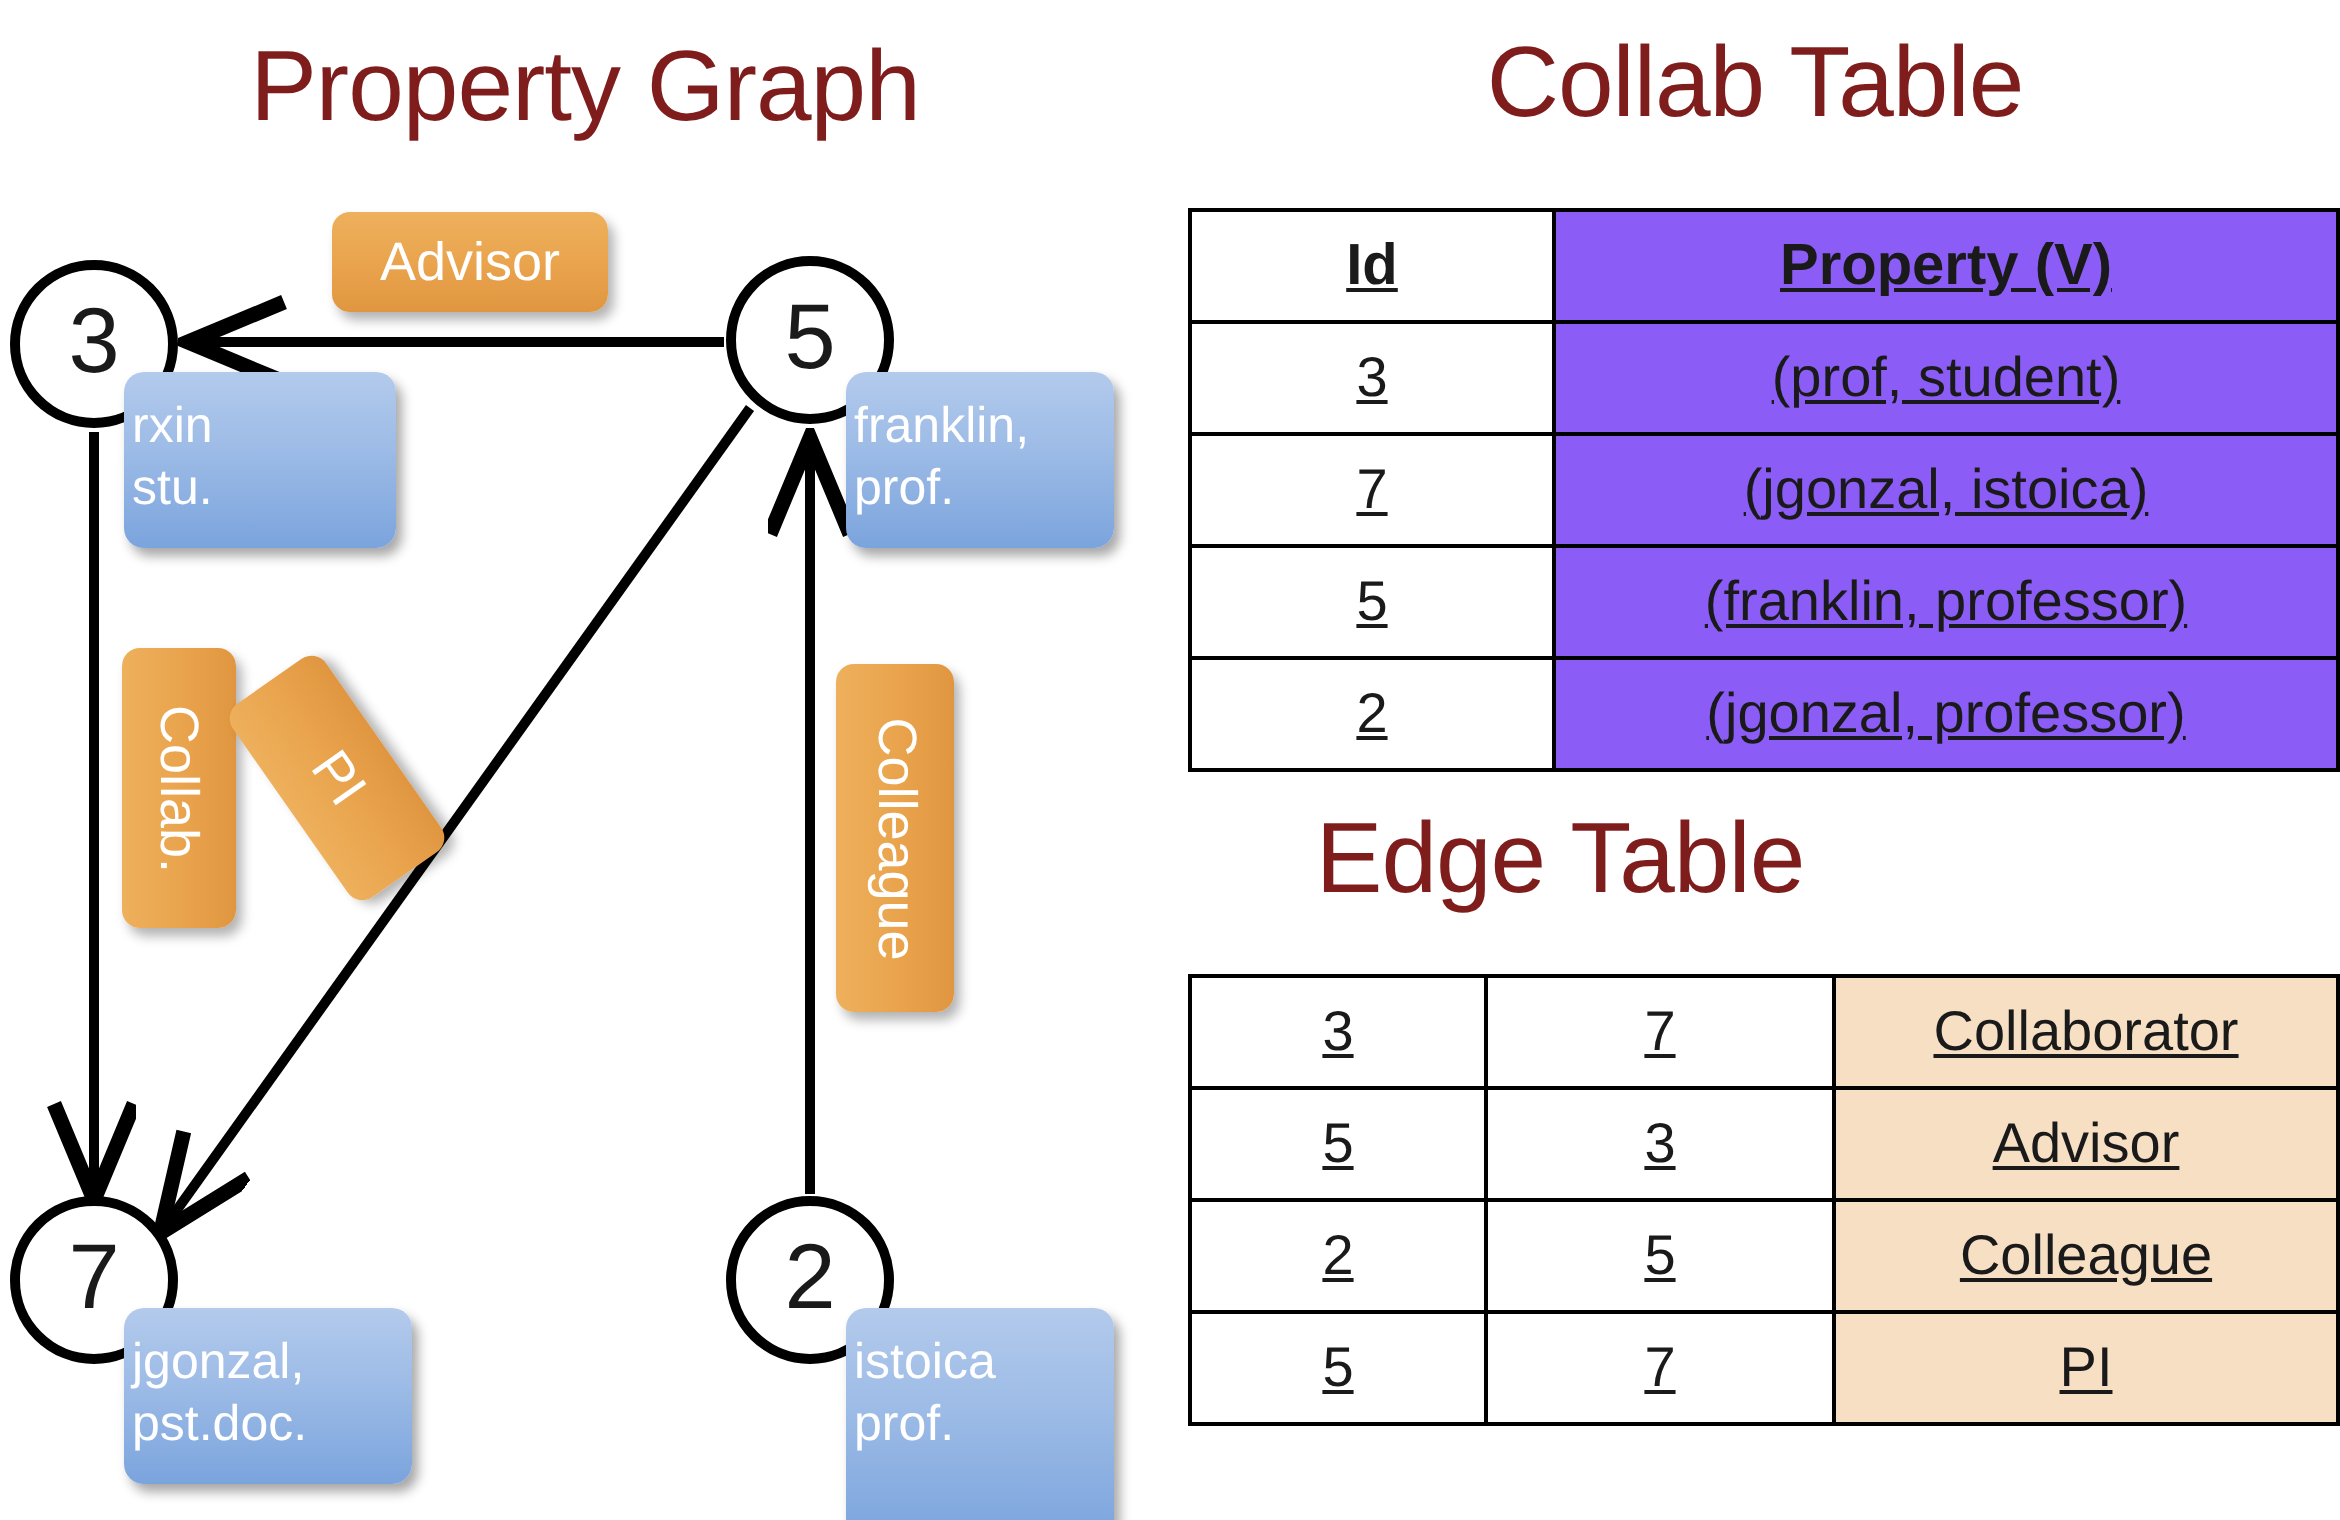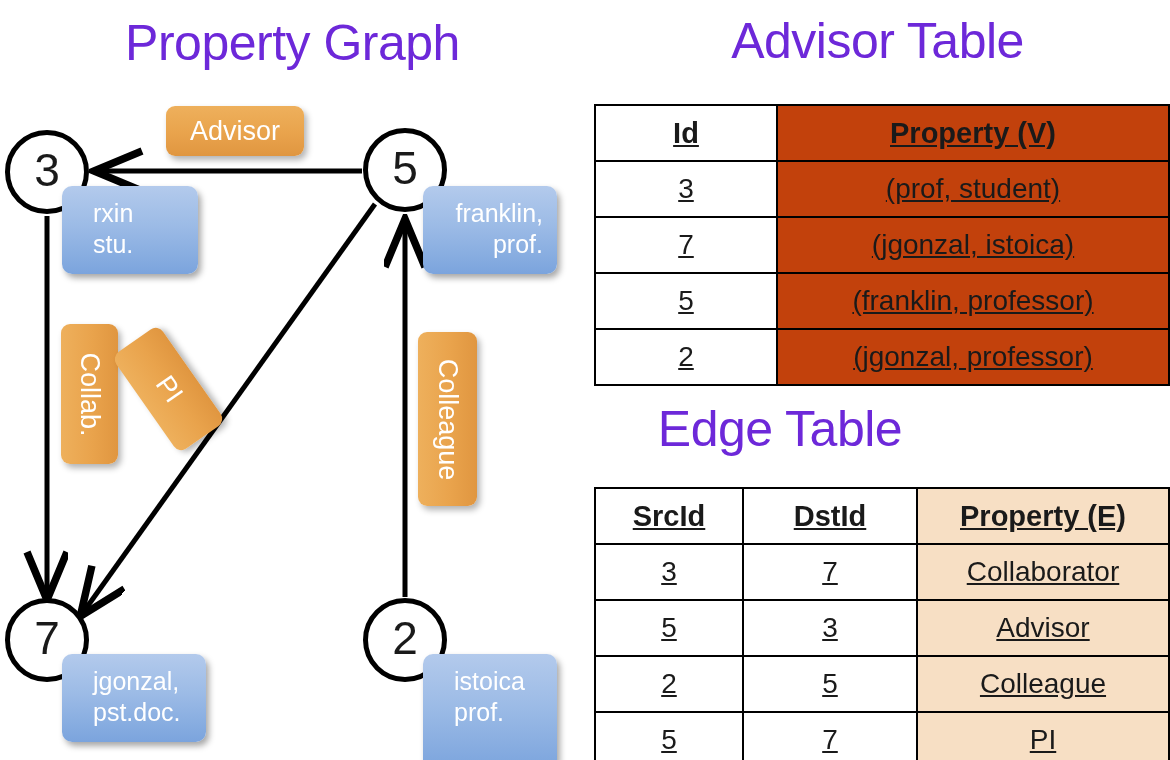--- a/index.html
+++ b/index.html
@@ -14,21 +14,21 @@
     font-family: "Liberation Sans", sans-serif;
     color: #000000;
   }
 
   
   .big-title {
     position: absolute;
     font-weight: 400;
     font-size: 50px;
     letter-spacing: -0.5px;
-    color: #6d28d9;
+    color: #7f1d1d;
     white-space: nowrap;
     text-align: center;
   }
   #title-property-graph { left: 0; top: 14px; width: 585px; }
   #title-vertex-table   { left: 585px; top: 12px; width: 585px; }
   #title-edge-table     { left: 570px; top: 400px; width: 420px; }
 
   
   #graph-panel {
     position: absolute; left: 0; top: 0;
@@ -57,25 +57,25 @@
 
   
   .prop-box {
     position: absolute;
     border-radius: 10px;
     background: linear-gradient(to bottom, #b3caec 0%, #9cbbe6 45%, #7ba4dd 100%);
     box-shadow: 3px 4px 6px rgba(0,0,0,0.35);
     color: #ffffff;
     font-size: 25px;
     line-height: 1.22;
-    padding: 12px 14px 10px 31px;
+    padding: 12px 14px 10px 4px;
     z-index: 5;
   }
   #prop-rxin     { left: 62px;  top: 186px; width: 136px; height: 88px; }
-  #prop-franklin { left: 423px; top: 186px; width: 134px; height: 88px; text-align: right; }
+  #prop-franklin { left: 423px; top: 186px; width: 134px; height: 88px; }
   #prop-jgonzal  { left: 62px;  top: 654px; width: 144px; height: 88px; }
   #prop-istoica  { left: 423px; top: 654px; width: 134px; height: 116px; }
 
   
   .edge-label {
     position: absolute;
     border-radius: 9px;
     background: linear-gradient(to right, #eeb05c 0%, #e9a34c 55%, #e09640 100%);
     box-shadow: 3px 4px 6px rgba(0,0,0,0.30);
     color: #ffffff;
@@ -121,36 +121,36 @@
   .data-table .hdr {
     font-weight: 700;
     font-size: 29px;
   }
 
   
   #vertex-table { left: 594px; top: 104px; width: 574px; }
   #vertex-table col.c-id   { width: 182px; }
   #vertex-table col.c-prop { width: 392px; }
   #vertex-table td { height: 56px; }
-  #vertex-table .cell-prop { background: #c2410c; }
+  #vertex-table .cell-prop { background: #8b5cf6; }
 
   
   #edge-table { left: 594px; top: 487px; width: 574px; }
   #edge-table col.c-src  { width: 148px; }
   #edge-table col.c-dst  { width: 174px; }
   #edge-table col.c-prop { width: 252px; }
   #edge-table td { height: 56px; }
   #edge-table .cell-prop { background: #f7dfc4; }
 </style>
 </head>
 <body>
 
 <div class="big-title" id="title-property-graph">Property Graph</div>
 
-<div class="big-title" id="title-vertex-table">Advisor Table</div>
+<div class="big-title" id="title-vertex-table">Collab Table</div>
 
 <div class="big-title" id="title-edge-table">Edge Table</div>
 
 <div id="graph-panel">
 
   <svg id="graph-svg" width="585" height="760">
     <defs>
       <marker id="arrowhead" markerWidth="11" markerHeight="11" refX="9.4" refY="4.2" orient="auto" markerUnits="strokeWidth">
         <path d="M0.4,0.2 L10,4.2 L0.4,8.2" fill="none" stroke="#000" stroke-width="1.5"></path>
       </marker>
@@ -239,25 +239,20 @@
 </table>
 
 <table class="data-table" id="edge-table">
   <colgroup>
       <col class="c-src">
       <col class="c-dst">
       <col class="c-prop">
     </colgroup>
   <tbody>
     <tr>
-      <td class="hdr">SrcId</td>
-      <td class="hdr">DstId</td>
-      <td class="hdr cell-prop">Property (E)</td>
-    </tr>
-    <tr>
       <td>3</td>
       <td>7</td>
       <td class="cell-prop">Collaborator</td>
     </tr>
     <tr>
       <td>5</td>
       <td>3</td>
       <td class="cell-prop">Advisor</td>
     </tr>
     <tr>

